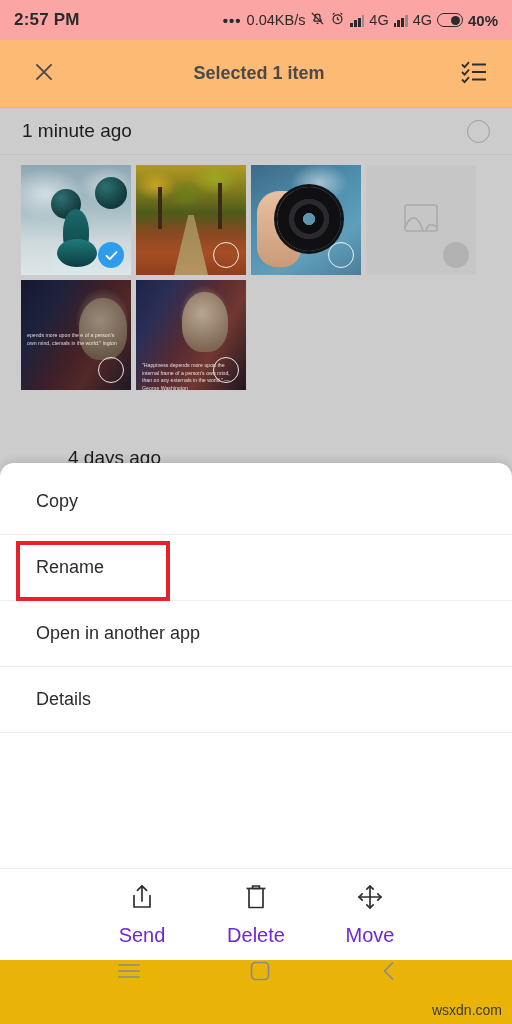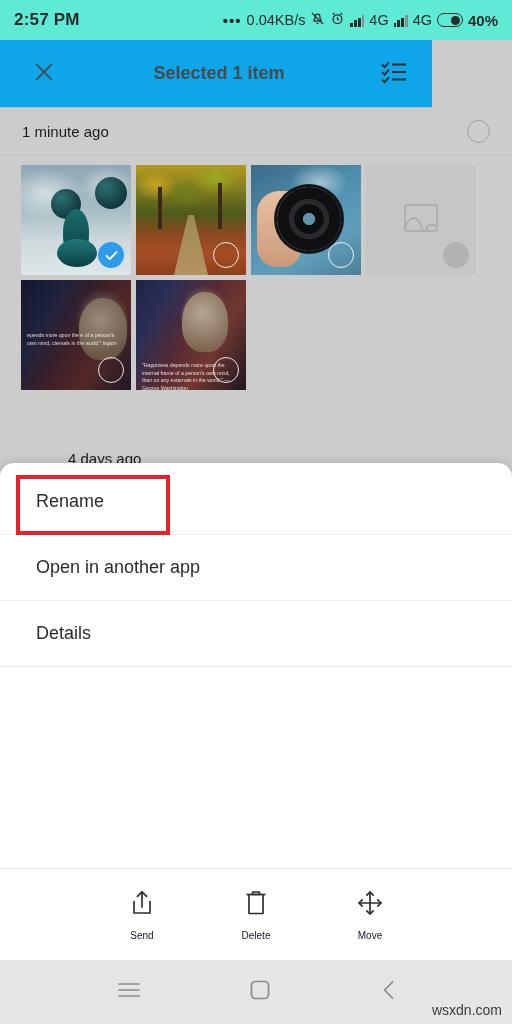--- a/index.html
+++ b/index.html
@@ -15,21 +15,21 @@
     background: #cccccc;
   }
 
   
   .statusbar {
     position: absolute; top: 0; left: 0;
     width: 512px; height: 40px;
     display: flex; align-items: center;
     padding: 0 14px;
     color: #2b2b2b;
-    background: #5eead4;
+    background: #fca5a5;
   }
   .sb-time { font-size: 17px; font-weight: bold; letter-spacing: .2px; }
   .sb-right {
     margin-left: auto;
     display: flex; align-items: center; gap: 5px;
     font-size: 14px; font-weight: bold;
   }
   .sb-dots { letter-spacing: 1px; font-size: 15px; line-height: 1; }
   .sb-net { font-size: 14.5px; font-weight: normal; }
   .ic { display: inline-block; vertical-align: middle; }
@@ -45,41 +45,41 @@
   }
   .battery::after {
     content: ""; position: absolute; right: 1.5px; top: 1.5px; bottom: 1.5px;
     width: 9px; background: #2b2b2b; border-radius: 5px;
   }
   .sb-pct { font-size: 15px; font-weight: bold; }
 
   
   .appbar {
     position: absolute; top: 40px; left: 0;
-    width: 432px; height: 68px;
+    width: 512px; height: 68px;
     display: flex; align-items: center;
-    background: #0ea5e9;
+    background: #fdba74;
     border-bottom: 1px solid #bdbdbd;
     padding-left: 6px;
   }
   .appbar .x-btn { width: 76px; display: flex; justify-content: center; }
   .appbar-title {
     flex: 1; text-align: center;
     font-size: 18px; font-weight: bold; color: #4a4a4a;
   }
   .appbar .sel-btn { width: 76px; display: flex; justify-content: center; }
 
   
   .section {
     height: 47px; display: flex; align-items: center;
     padding: 0 22px;
     background: #cccccc;
     border-bottom: 1px solid #c2c2c2;
   }
-  .section-label { font-size: 15px; color: #1c1c1c; }
+  .section-label { font-size: 19px; color: #1c1c1c; }
   .section-radio {
     margin-left: auto;
     width: 23px; height: 23px; border-radius: 50%;
     border: 1.4px solid #9d9d9d;
   }
 
   
   .grid {
     padding: 10px 21px;
     display: flex; flex-wrap: wrap; gap: 5px;
@@ -235,28 +235,28 @@
     position: absolute; left: 0; right: 0; bottom: 0;
     height: 92px;
     display: flex; align-items: center; justify-content: center;
     gap: 30px;
     border-top: 1px solid #ebebeb;
   }
   .action {
     width: 84px;
     display: flex; flex-direction: column; align-items: center; gap: 9px;
   }
-  .action-label { font-size: 10px; color: #0f172a; }
+  .action-label { font-size: 20px; color: #6d28d9; }
 
   
   .navbar {
     position: absolute; left: 0; bottom: 0;
     width: 512px; height: 64px;
-    background: #e5e5e5;
-    display: flex; align-items: center;
+    background: #eab308;
+    display: flex; align-items: flex-start;
   }
   .nav-btn { width: 104px; display: flex; align-items: center; justify-content: center; }
   .nav-inner { display: flex; width: 100%; justify-content: center; gap: 108px; padding-left: 4px; }
   .watermark {
     position: absolute; right: 10px; bottom: 6px;
     font-size: 14px; color: #3b3b3b;
     font-family: "Liberation Sans", sans-serif;
   }
 </style>
 </head>
@@ -409,20 +409,23 @@
       <span class="berry" style="left:56px;top:38px;width:18px;height:20px;"></span>
       <span class="berry" style="left:40px;top:20px;width:5px;height:5px;"></span>
       <span class="berry" style="left:30px;top:14px;width:4px;height:4px;"></span>
     </div>
   </div>
 
   <div class="sheet">
     <div class="menu">
 
 
+      <div class="menu-item">
+        <span>Copy</span>
+      </div>
 
       <div class="menu-item highlighted">
         <span>Rename</span>
         <span class="highlight-box"></span>
       </div>
 
       <div class="menu-item">
         <span>Open in another app</span>
       </div>
 

